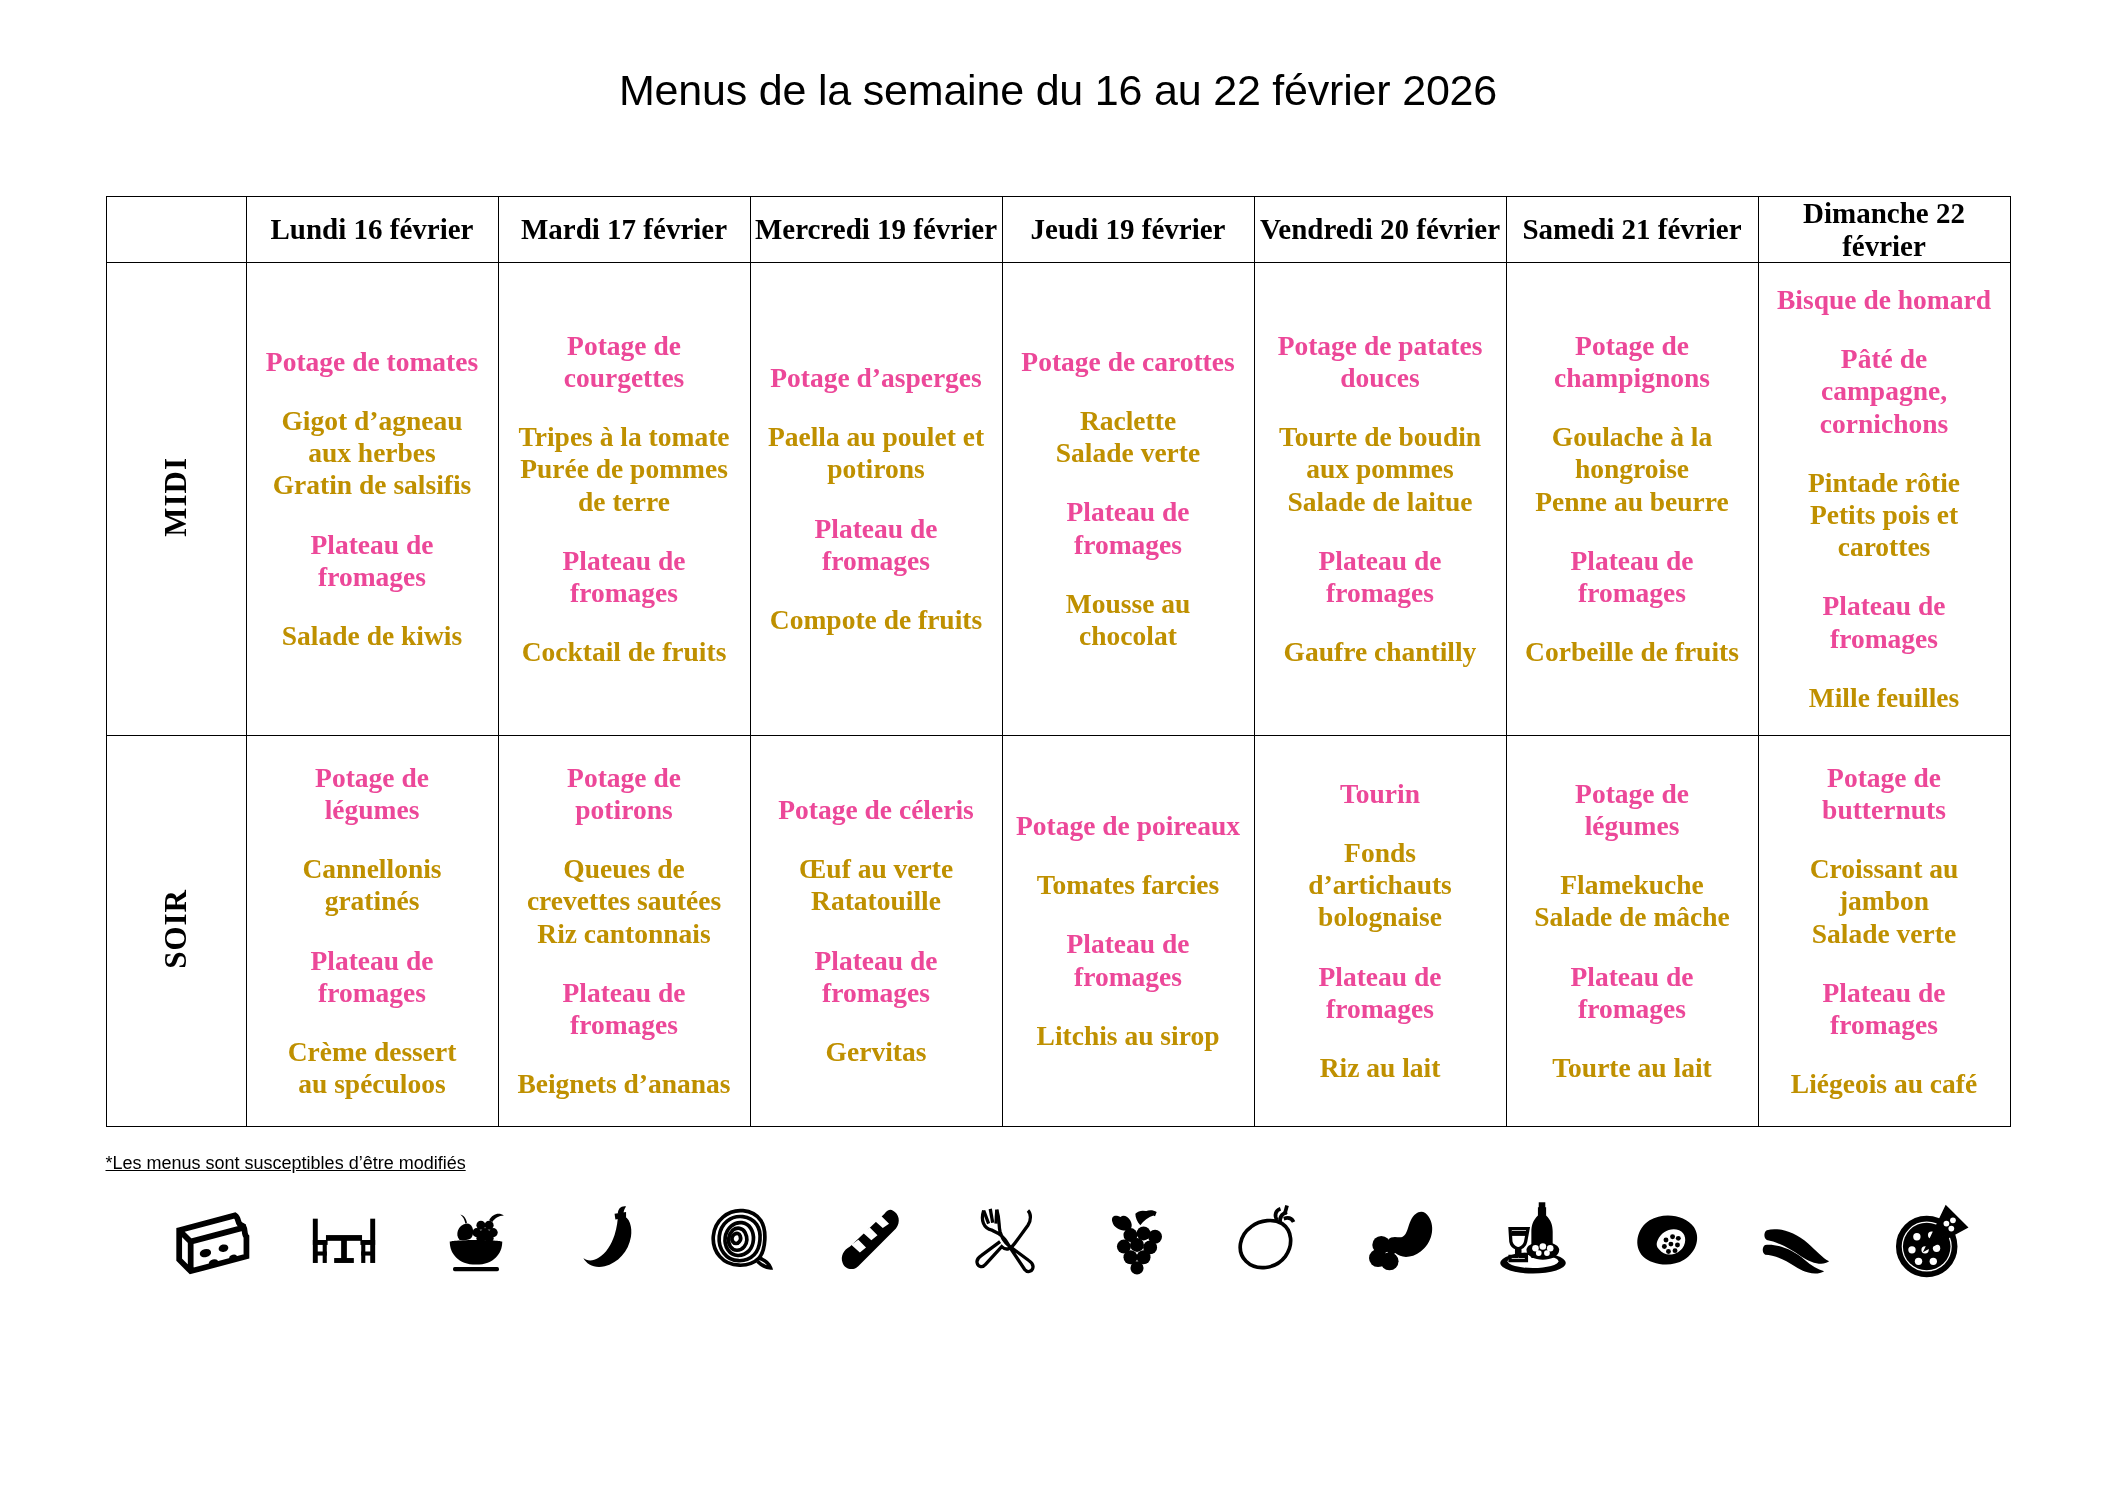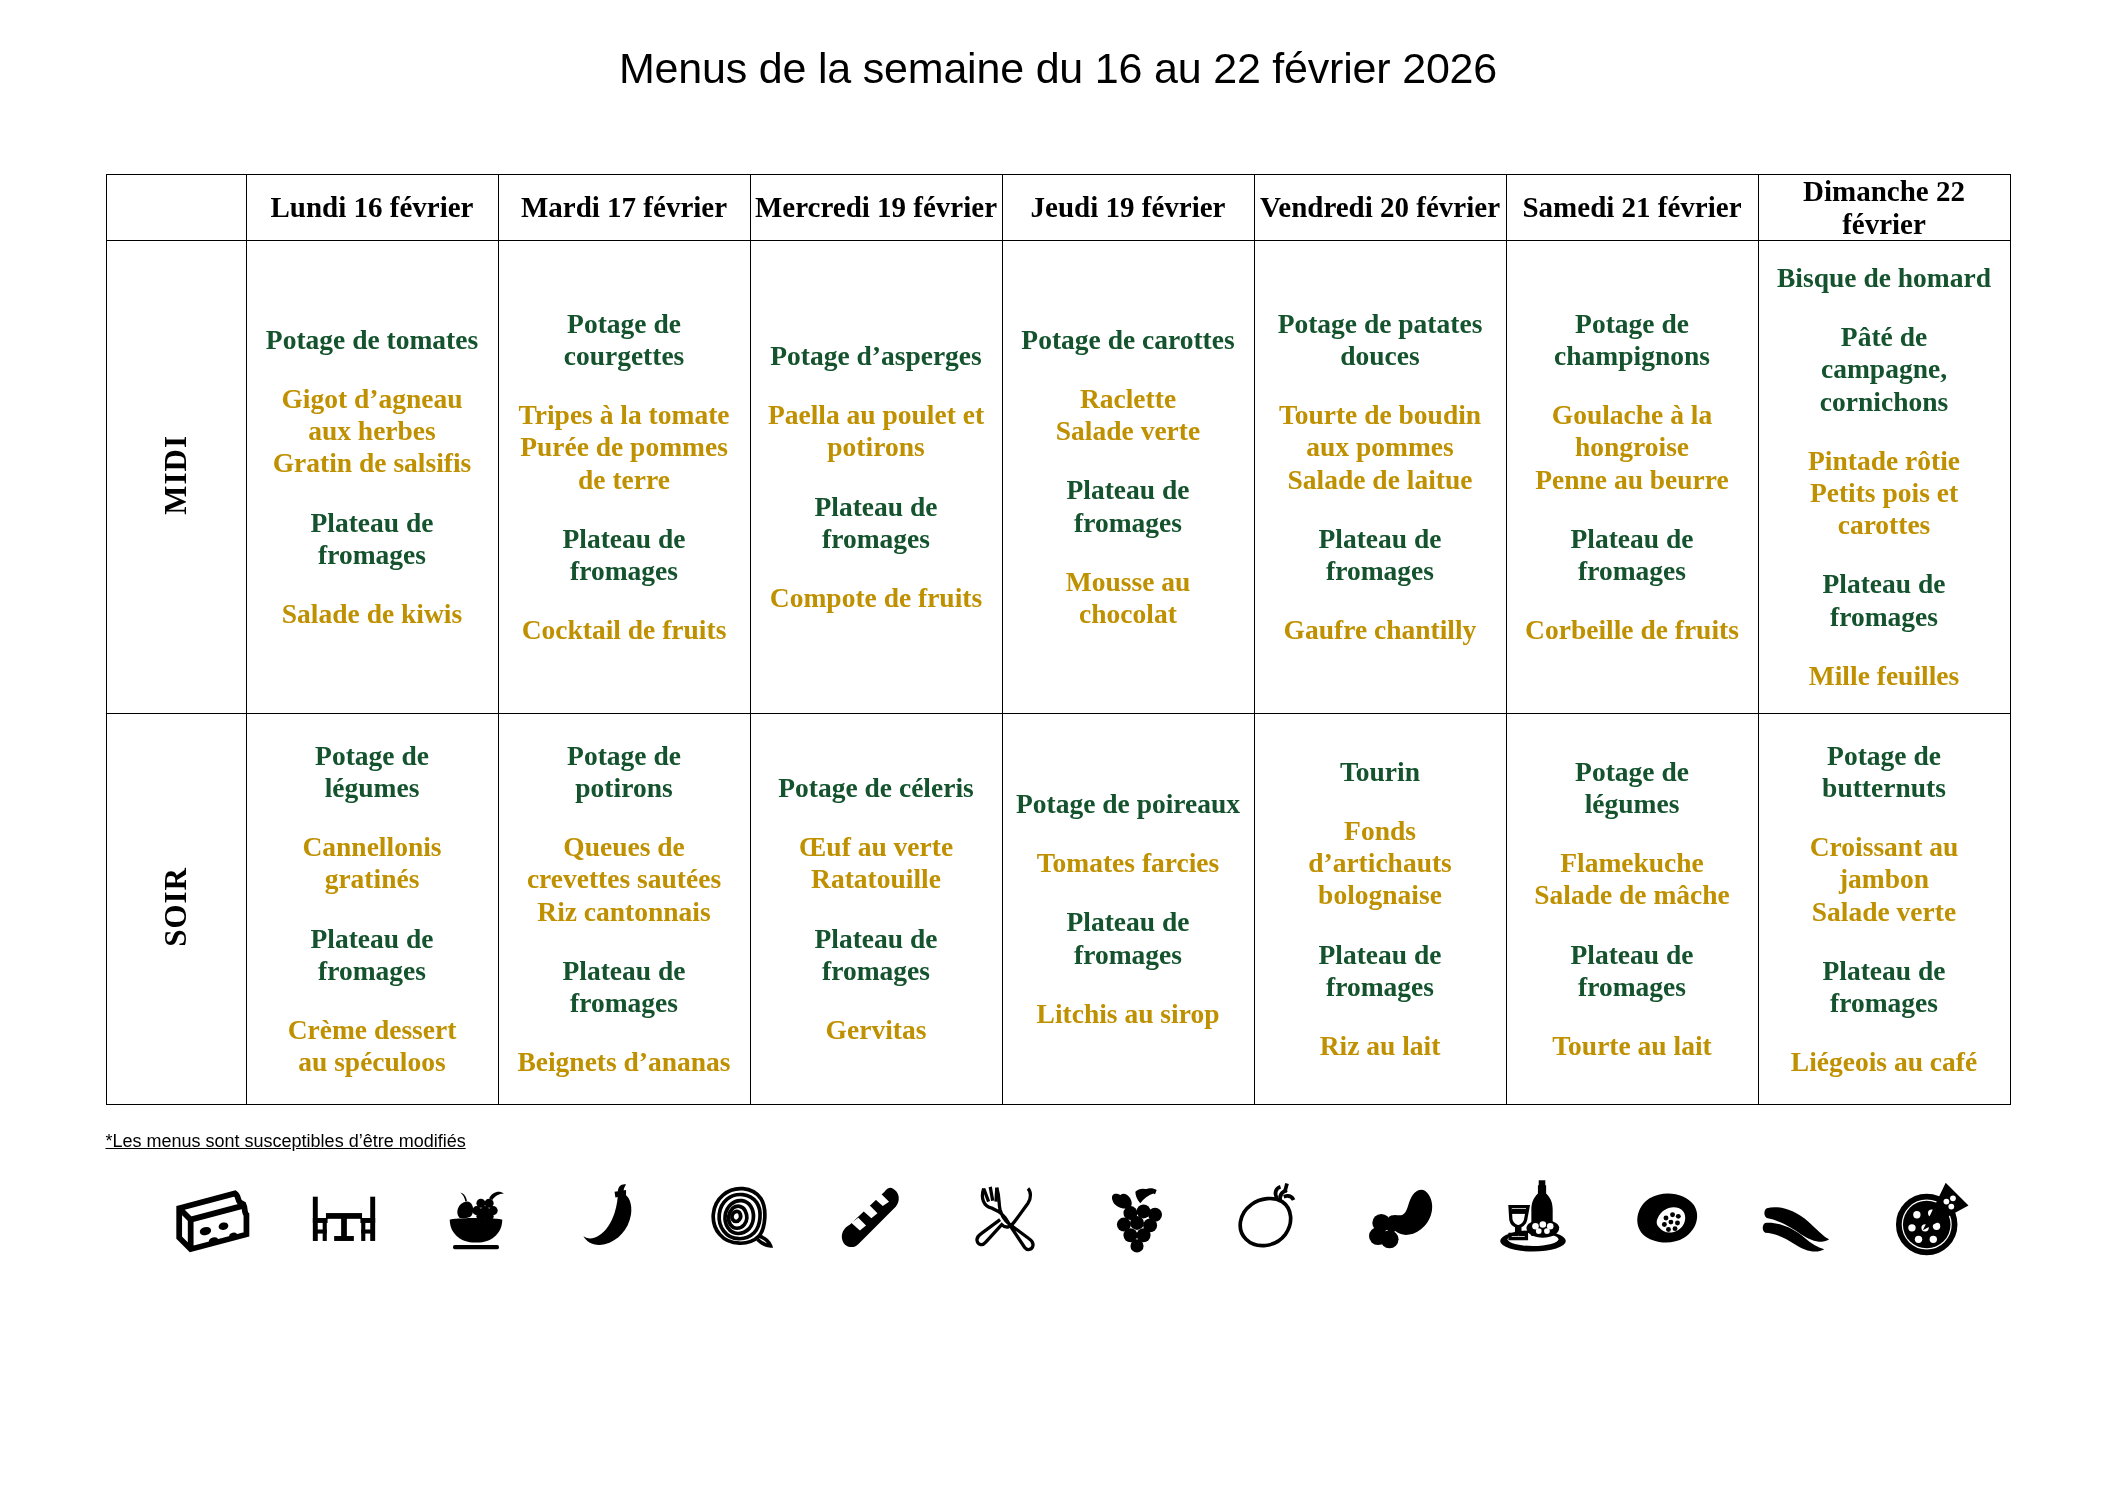--- a/index.html
+++ b/index.html
@@ -18,21 +18,21 @@
 
   
   .page-title {
     text-align: center;
     font-family: "Liberation Sans Narrow", "Liberation Sans", sans-serif;
     font-size: 43px;
     font-weight: 400;
     color: #000000;
     letter-spacing: -0.2px;
     margin: 0;
-    padding-top: 47px;
+    padding-top: 69px;
     line-height: 1;
   }
 
   
   .table-wrap {
     margin: 16px auto;
     width: 1905px;
     padding-top: 68px;
   }
 
@@ -102,21 +102,21 @@
   .menu-group {
     font-family: "Liberation Serif", "DejaVu Serif", serif;
     font-weight: 700;
     font-size: 27.5px;
     line-height: 1.17;
     margin: 0;
     padding: 0;
   }
   .menu-group + .menu-group { margin-top: 27px; }
 
-  .g-blue { color: #14532d; }
+  .g-blue { color: #ec4899; }
   .g-gold { color: #BF9000; }
 
   .menu-line { display: block; }
 
   
   .footnote {
     width: 1905px;
     margin: 0 auto;
     padding-top: 10px;
     font-family: "Liberation Sans Narrow", "Liberation Sans", sans-serif;

